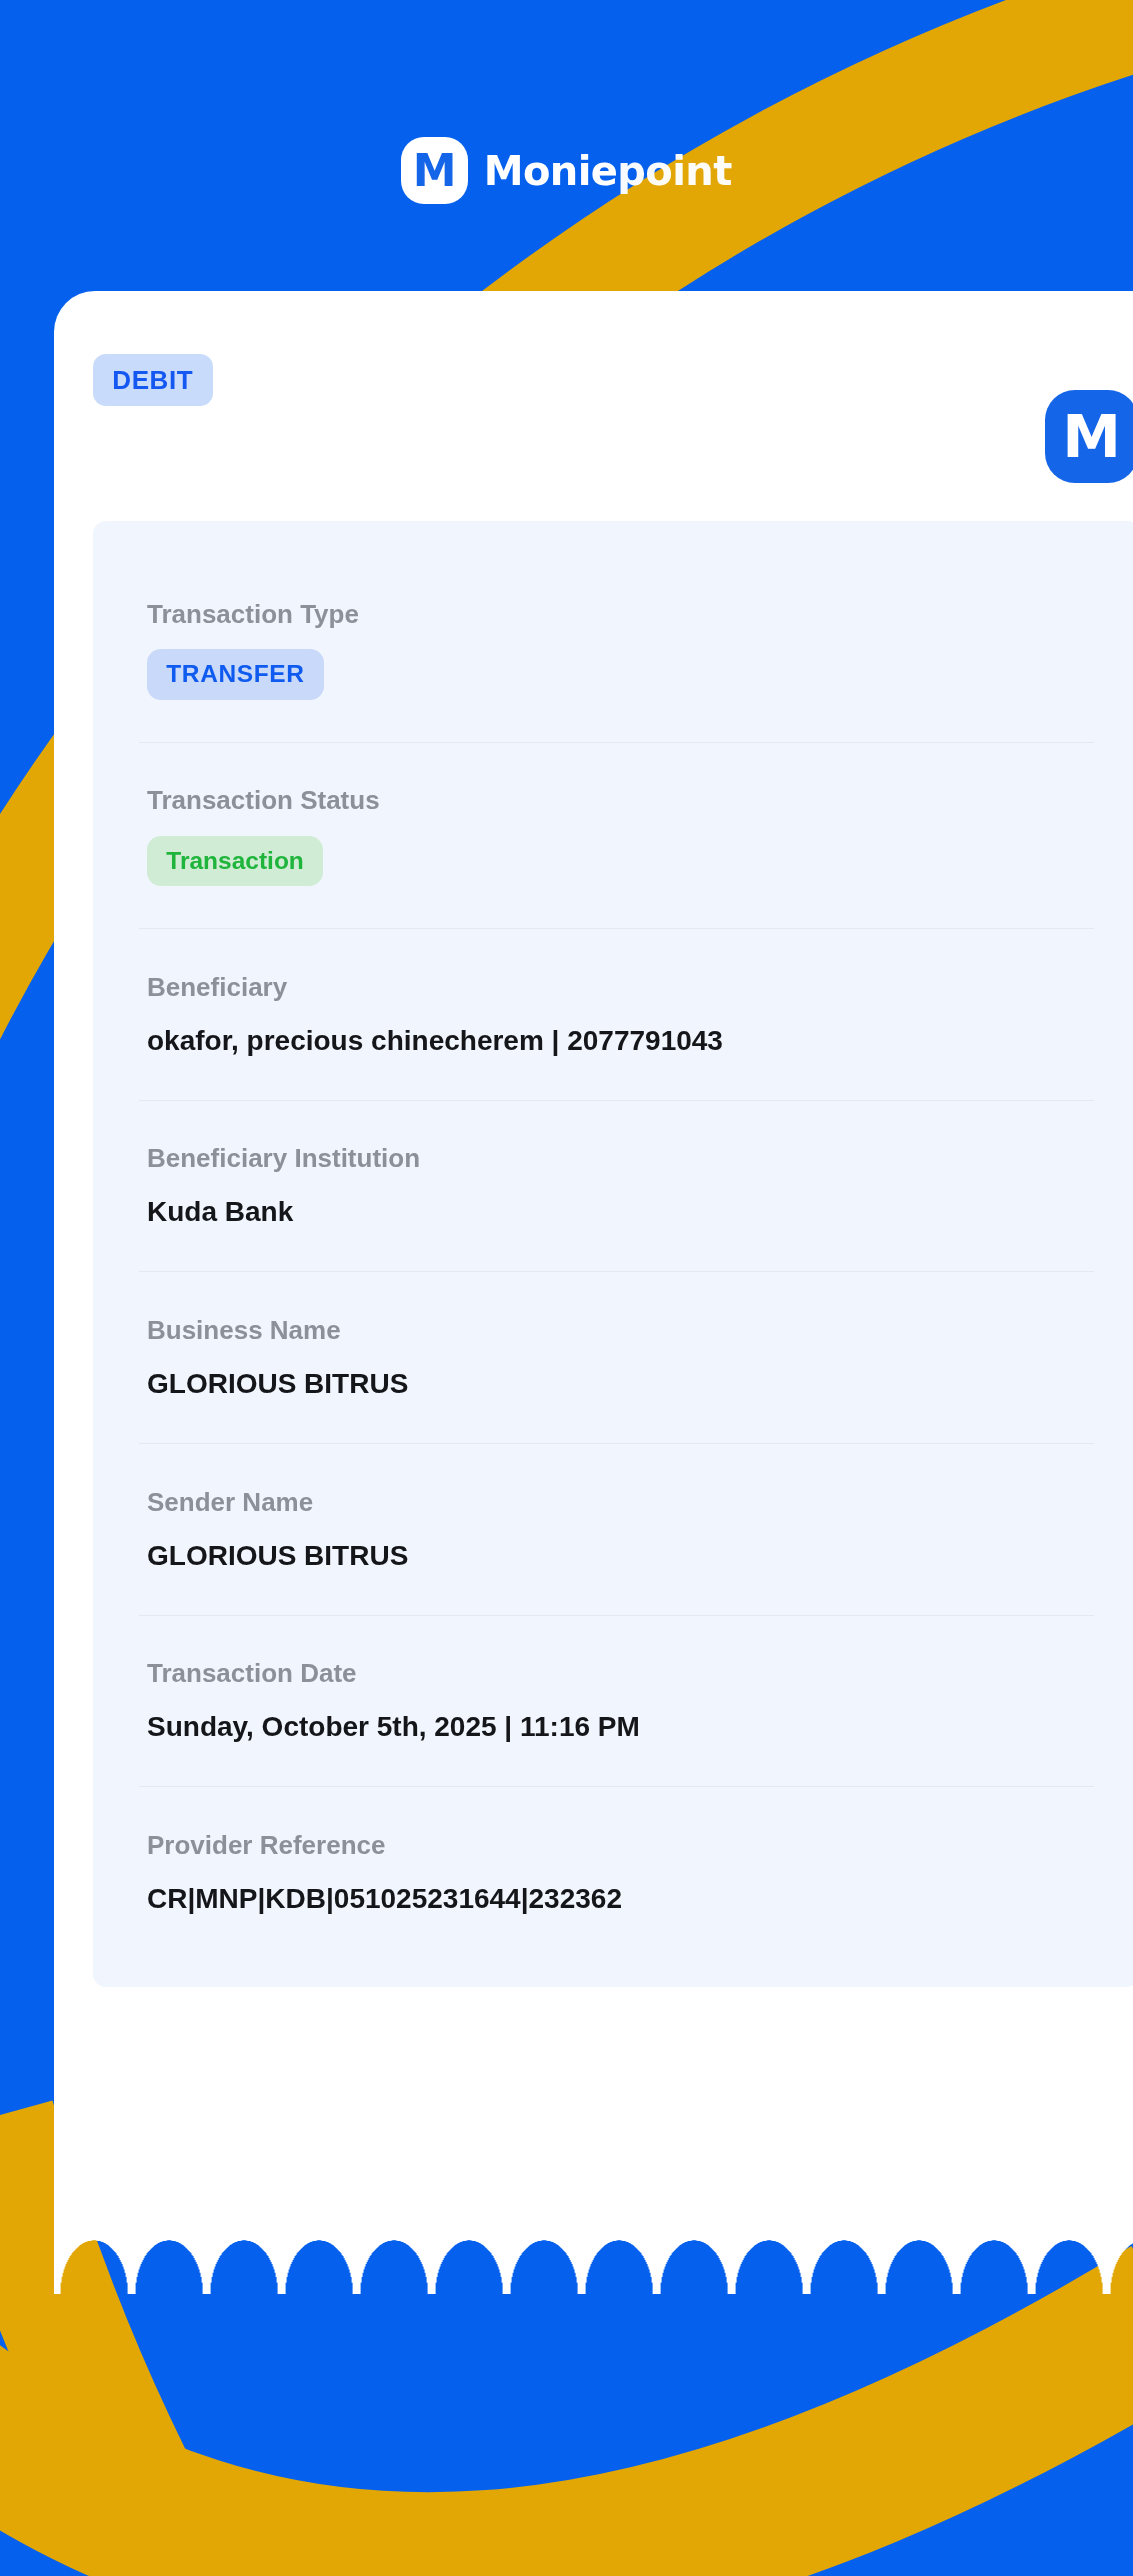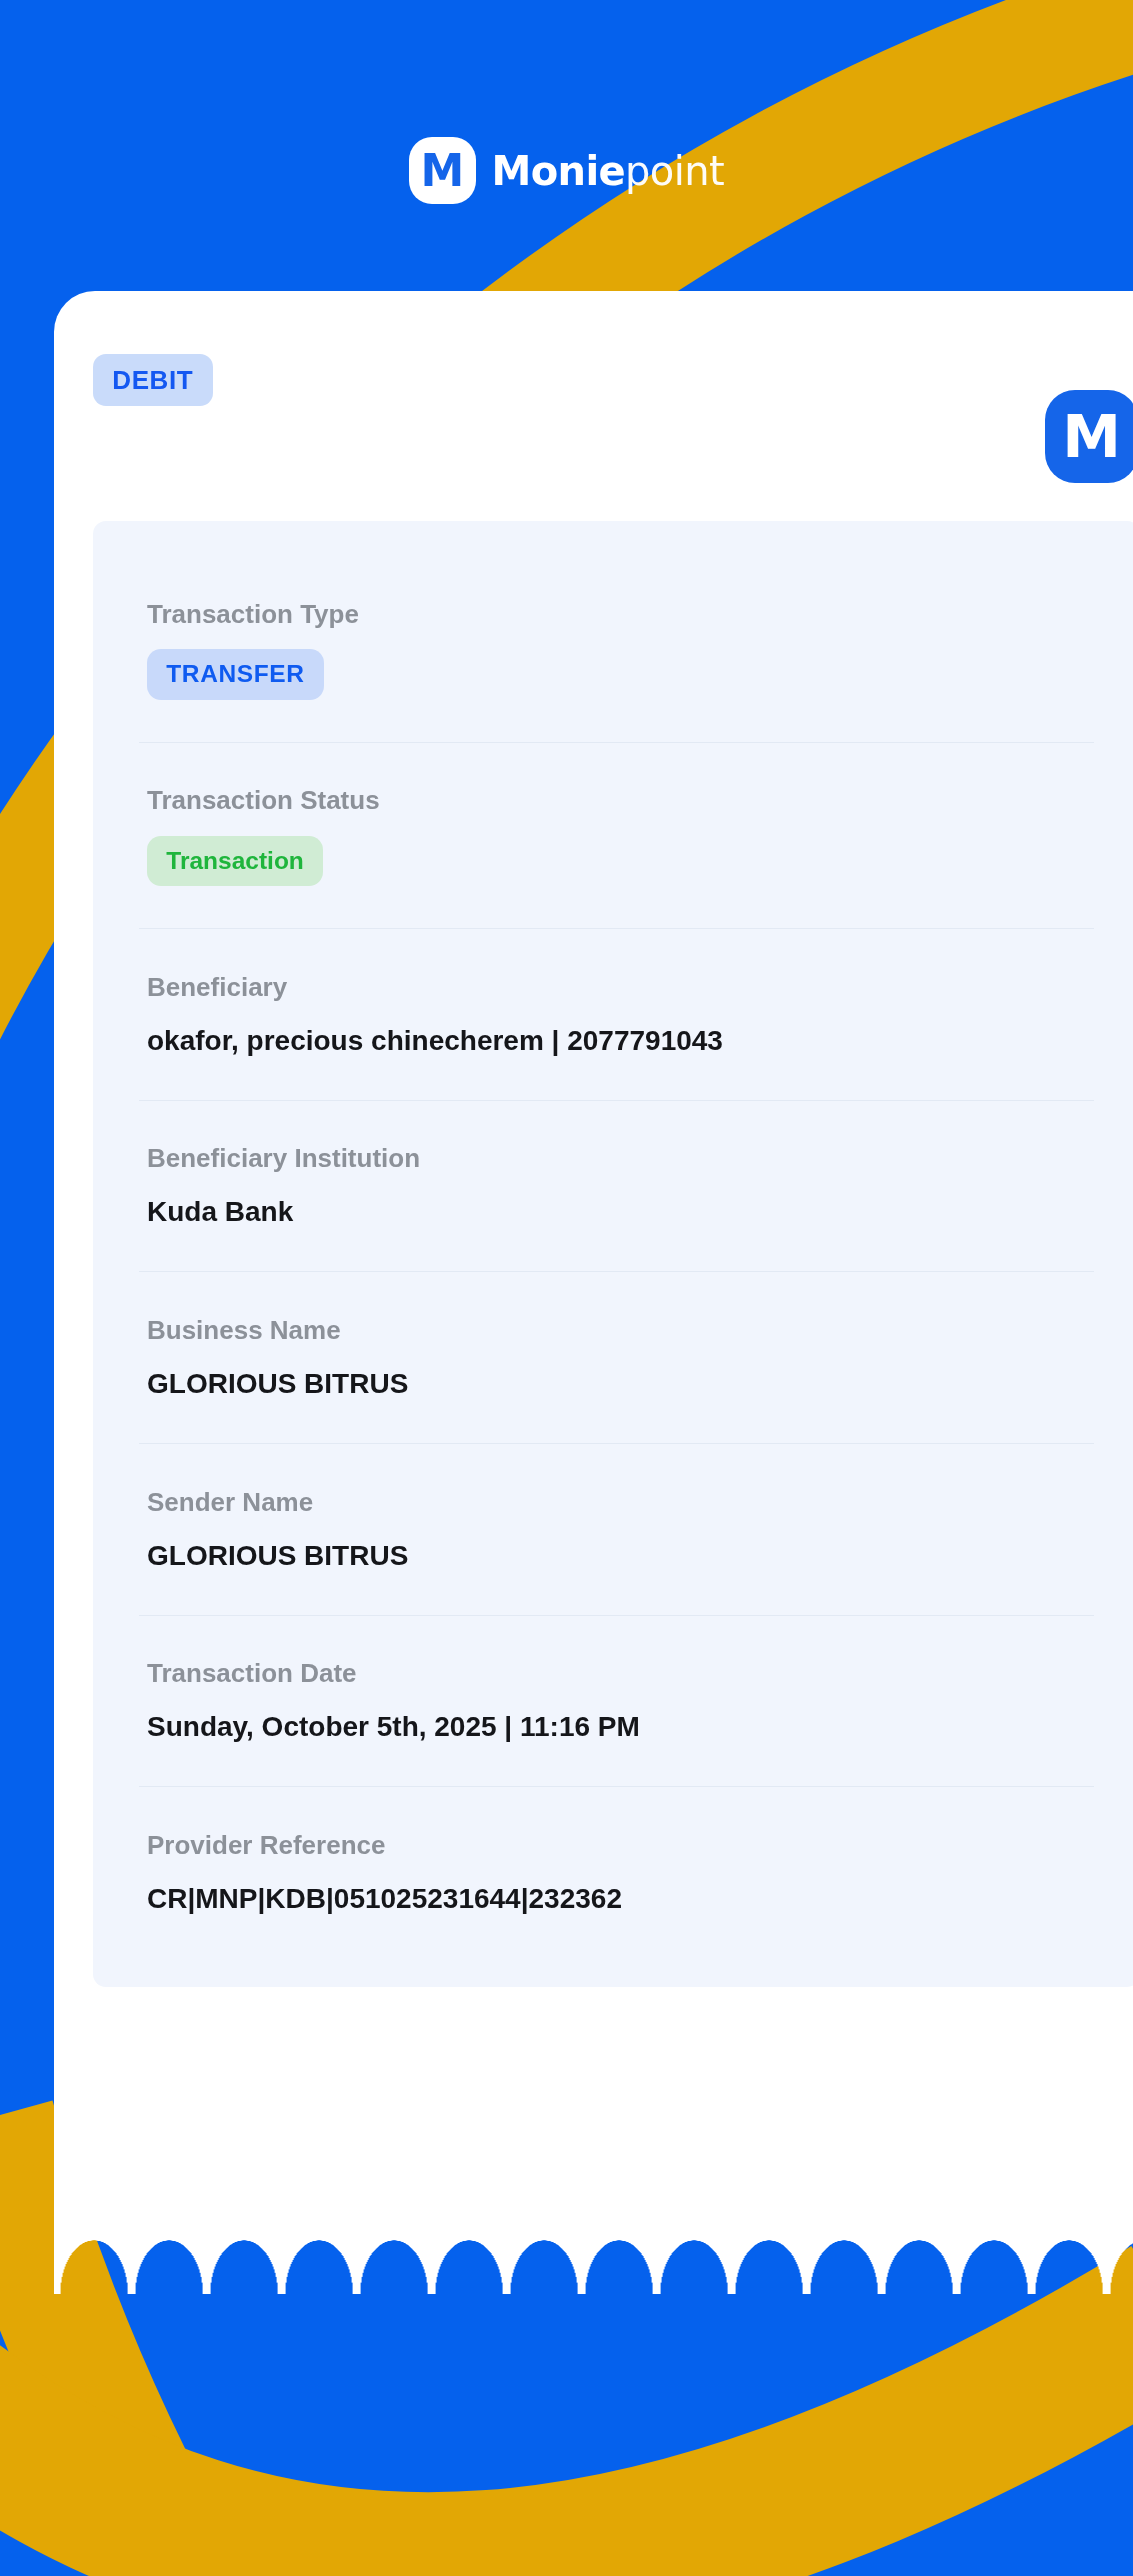--- a/index.html
+++ b/index.html
@@ -17,21 +17,21 @@
     display:flex; justify-content:center; align-items:center; gap:15.5px;
     z-index:3;
   }
   .brand-mark {
     width:67px; height:67px; background:#ffffff; border-radius:23px;
     display:flex; align-items:center; justify-content:center;
   }
   .brand-mark span { color:#1565E9; font-size:44px; font-weight:800; font-family:"DejaVu Sans", sans-serif; }
   .brand-word { color:#ffffff; font-size:40px; letter-spacing:-0.6px; font-family:"DejaVu Sans", sans-serif; }
   .brand-word .bold { font-weight:700; }
-  .brand-word .light { font-weight:400; opacity:.97;text-align:center; }
+  .brand-word .light { font-weight:700; opacity:.97;text-align:center; }
 
   
   .card { position:absolute; left:54px; top:291px; width:1125px; z-index:2; }
   .card-main {
     background:#ffffff; border-radius:41px 41px 0 0;
     height:1949px; padding:0 39px; position:relative;
   }
   .scallops {
     height:54px; width:100%;
     background-image: radial-gradient(ellipse 34px 54px at 50% 100%, rgba(255,255,255,0) 99%, #ffffff 99.6%);

